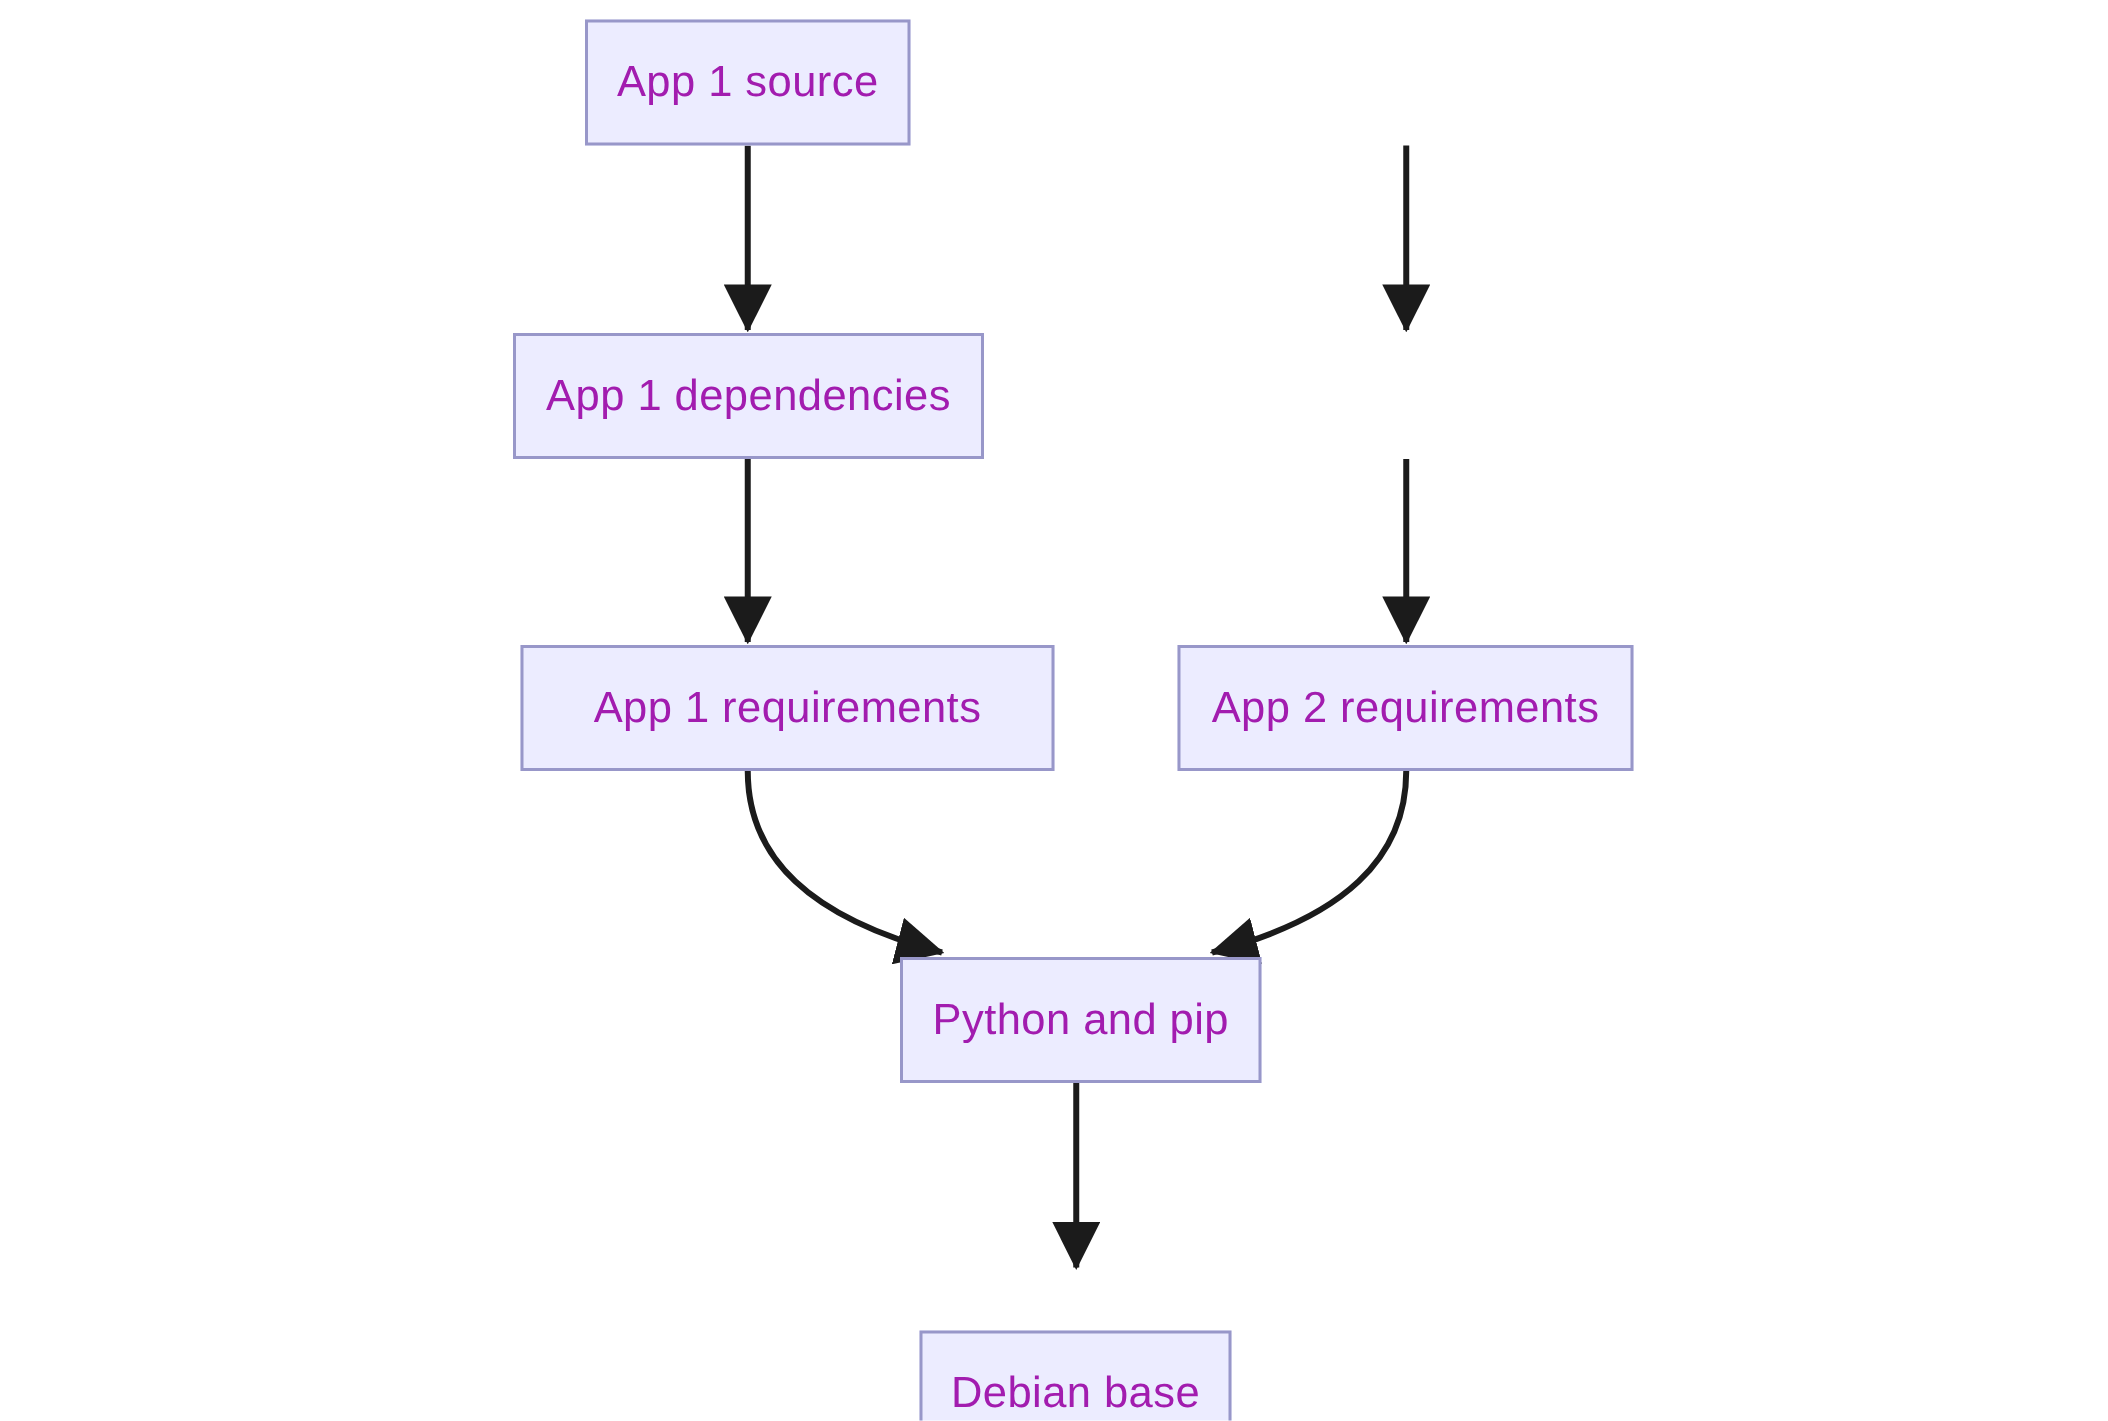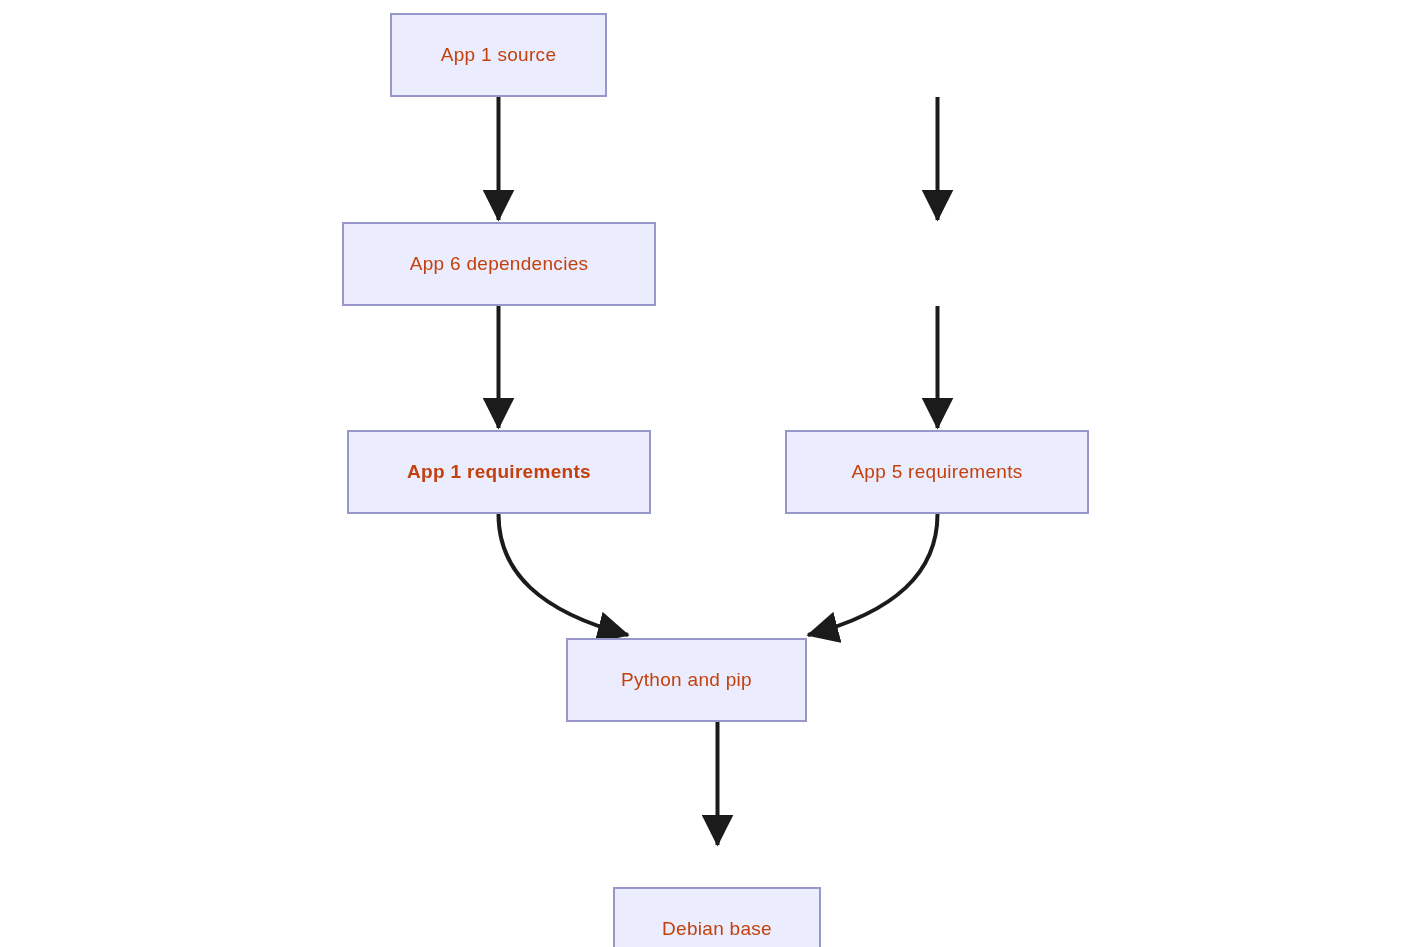--- a/index.html
+++ b/index.html
@@ -28,22 +28,22 @@
     position: absolute;
     height: 84px;
     background: #ECECFF;
     border: 2px solid #9897C9;
     box-sizing: border-box;
     display: flex;
     align-items: center;
     justify-content: center;
   }
   .node-label {
-    font-size: 19px;
-    color: #c2410c;
+    font-size: 29px;
+    color: #a21caf;
     white-space: nowrap;
     letter-spacing: 0.3px;
   }
 </style>
 </head>
 <body>
 
 <div class="canvas">
 
   <svg class="edges" viewBox="0 0 1405 947" xmlns="http://www.w3.org/2000/svg">
@@ -61,33 +61,33 @@
     <path class="edge" d="M 937.5 514 C 937.5 572, 896 612, 808 635" marker-end="url(#arrowhead)"></path>
     <path class="edge" d="M 717.5 722 L 717.5 845" marker-end="url(#arrowhead)"></path>
   </svg>
 
   <div class="node" style="left:390px; top:13px; width:217px;">
     <span class="node-label">App 1 source</span>
   </div>
 
 
   <div class="node" style="left:342px; top:222px; width:314px;">
-    <span class="node-label">App 6 dependencies</span>
+    <span class="node-label">App 1 dependencies</span>
   </div>
 
 
-  <div class="node" style="left:347px; top:430px; width:304px;font-weight:bold;">
+  <div class="node" style="left:347px; top:430px; width:356px;">
     <span class="node-label">App 1 requirements</span>
   </div>
 
   <div class="node" style="left:785px; top:430px; width:304px;">
-    <span class="node-label">App 5 requirements</span>
+    <span class="node-label">App 2 requirements</span>
   </div>
 
-  <div class="node" style="left:566px; top:638px; width:241px;">
+  <div class="node" style="left:600px; top:638px; width:241px;">
     <span class="node-label">Python and pip</span>
   </div>
 
   <div class="node" style="left:613px; top:847px; width:208px;margin-top:40px;">
     <span class="node-label">Debian base</span>
   </div>
 
 </div>
 
 </body></html>

